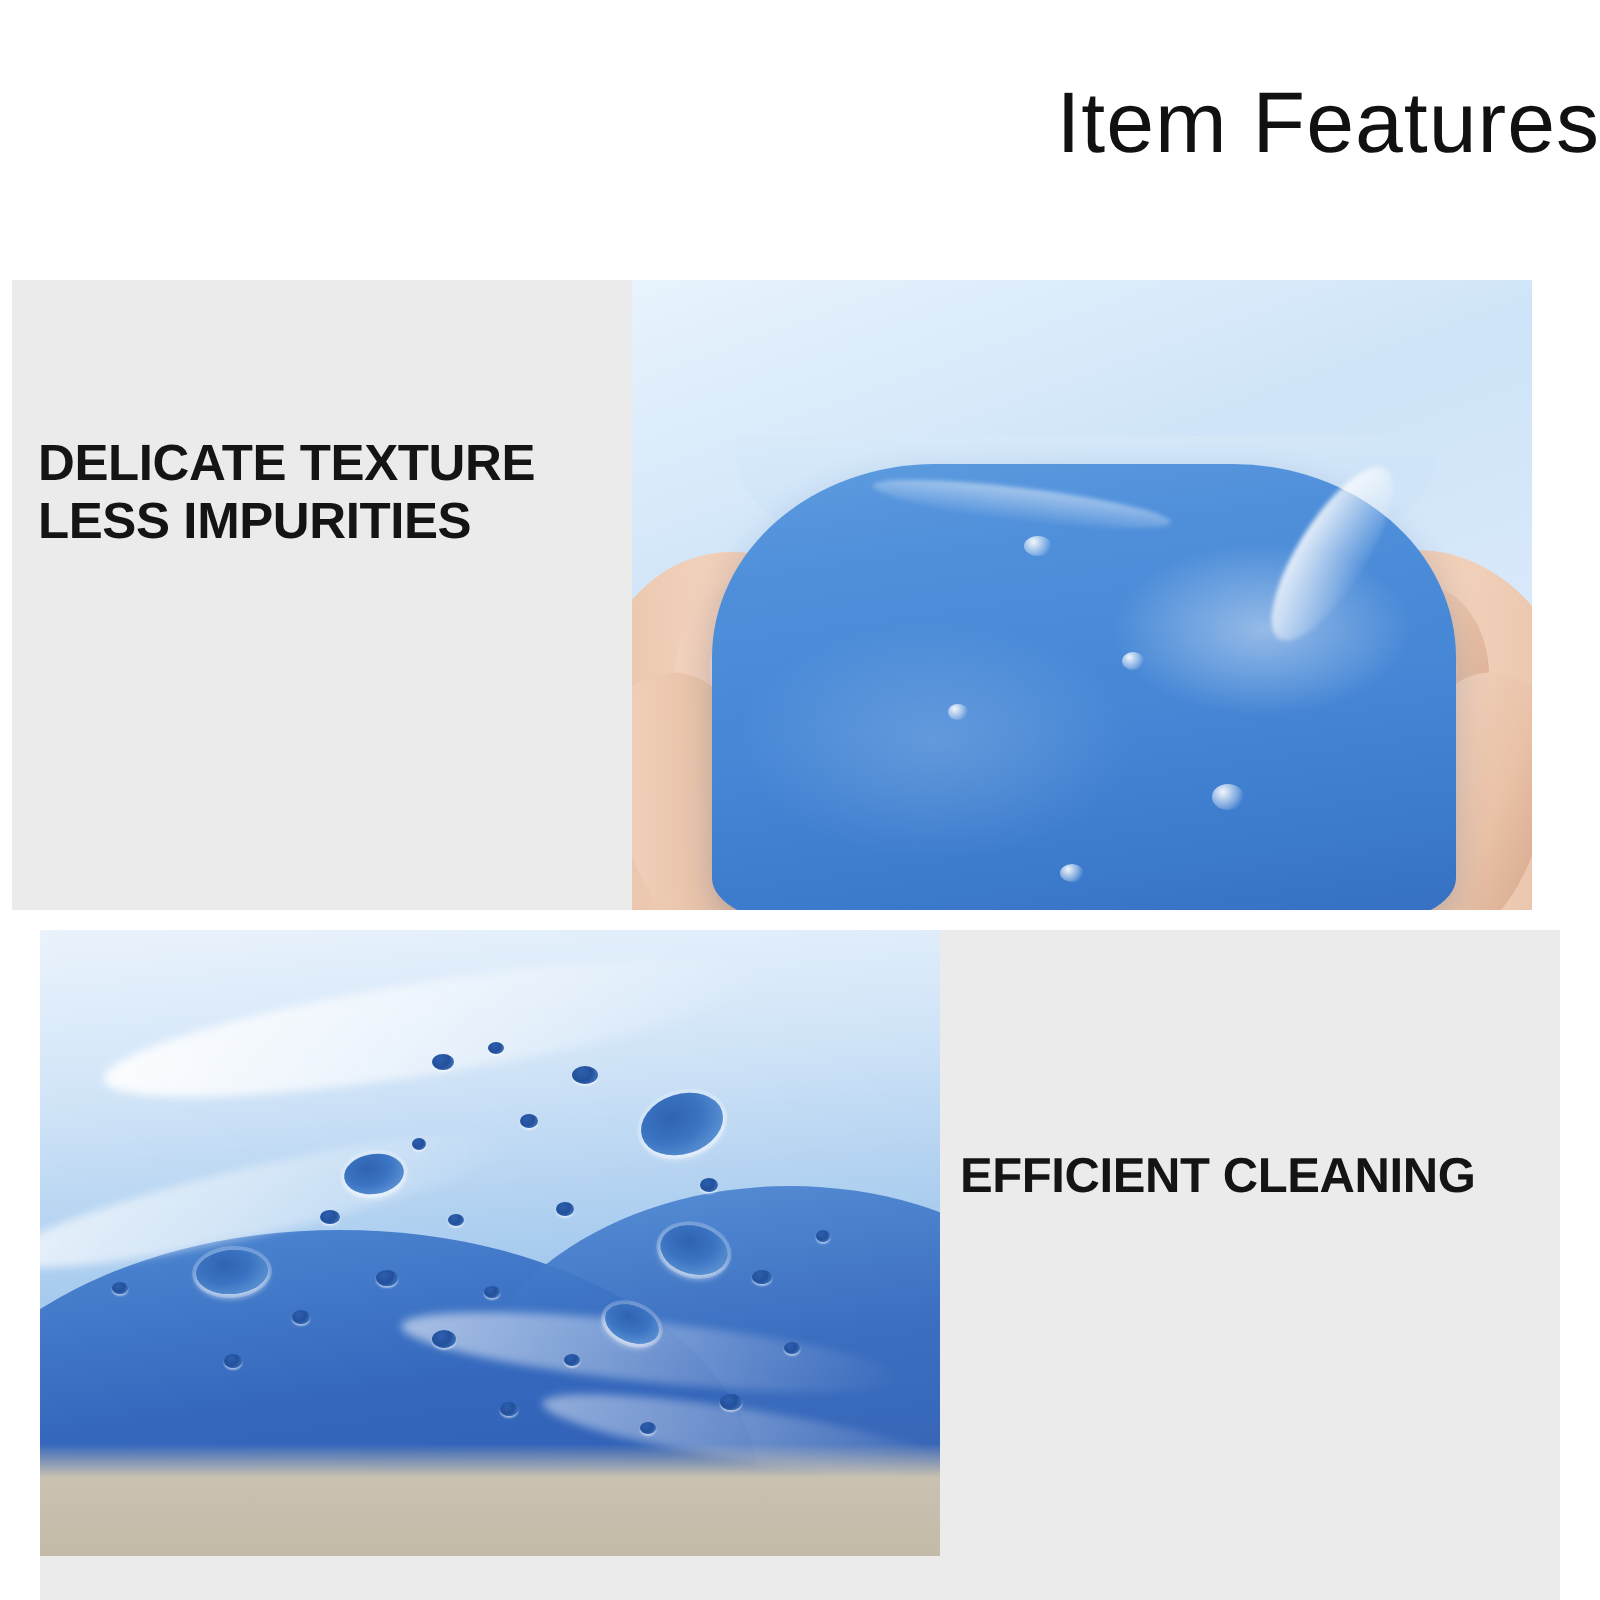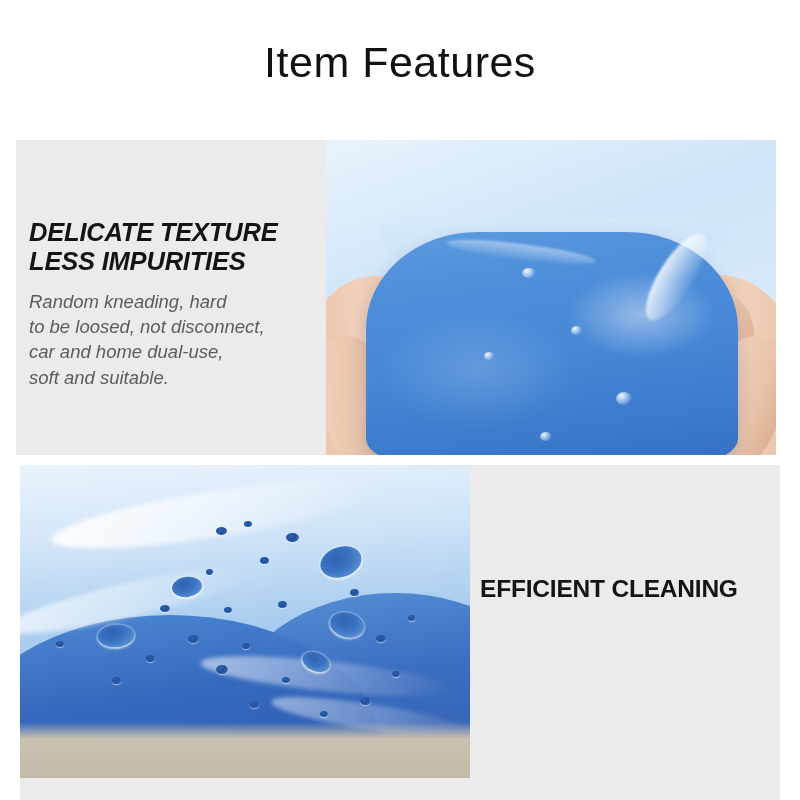--- a/index.html
+++ b/index.html
@@ -14,40 +14,39 @@
     overflow: hidden;
     position: relative;
   }
 
   
   .page-title {
     position: absolute;
     left: 0;
     top: 38px;
     width: 800px;
-    text-align: center;
+    text-align: right;
     font-size: 43px;
     font-weight: 400;
     letter-spacing: 0.5px;
     color: #111111;
     font-family: "Liberation Sans", sans-serif;
   }
 
   
   .panel {
     position: absolute;
     background: #ebebeb;
     overflow: hidden;
   }
   #panel-one {
-    left: 16px;
+    left: 6px;
     top: 140px;
     width: 760px;
     height: 315px;
-    font-style: italic;
   }
   #panel-two {
     left: 20px;
     top: 465px;
     width: 760px;
     height: 372px;
   }
 
   
   .text-block {
@@ -223,24 +222,20 @@
 </head>
 <body>
 
 <div class="page-title">Item Features</div>
 
 <section class="panel" id="panel-one">
 
   <div class="text-block">
     <h2 class="feature-heading">DELICATE TEXTURE
 LESS IMPURITIES</h2>
-    <p class="feature-body">Random kneading, hard
-to be loosed, not disconnect,
-car and home dual-use,
-soft and suitable.</p>
   </div>
 
   <div class="photo" id="photo-hands-clay">
 
     <div class="clay-saddle"></div>
 
     <div class="hand hand-left"></div>
     <div class="finger" style="left:24px; top:152px; width:78px; height:150px; transform:rotate(-6deg);"></div>
     <div class="fingernail" style="left:38px; top:168px; width:50px; height:62px; transform:rotate(-6deg);"></div>
     <div class="finger" style="left:-8px; top:196px; width:70px; height:128px; transform:rotate(-12deg);"></div>

